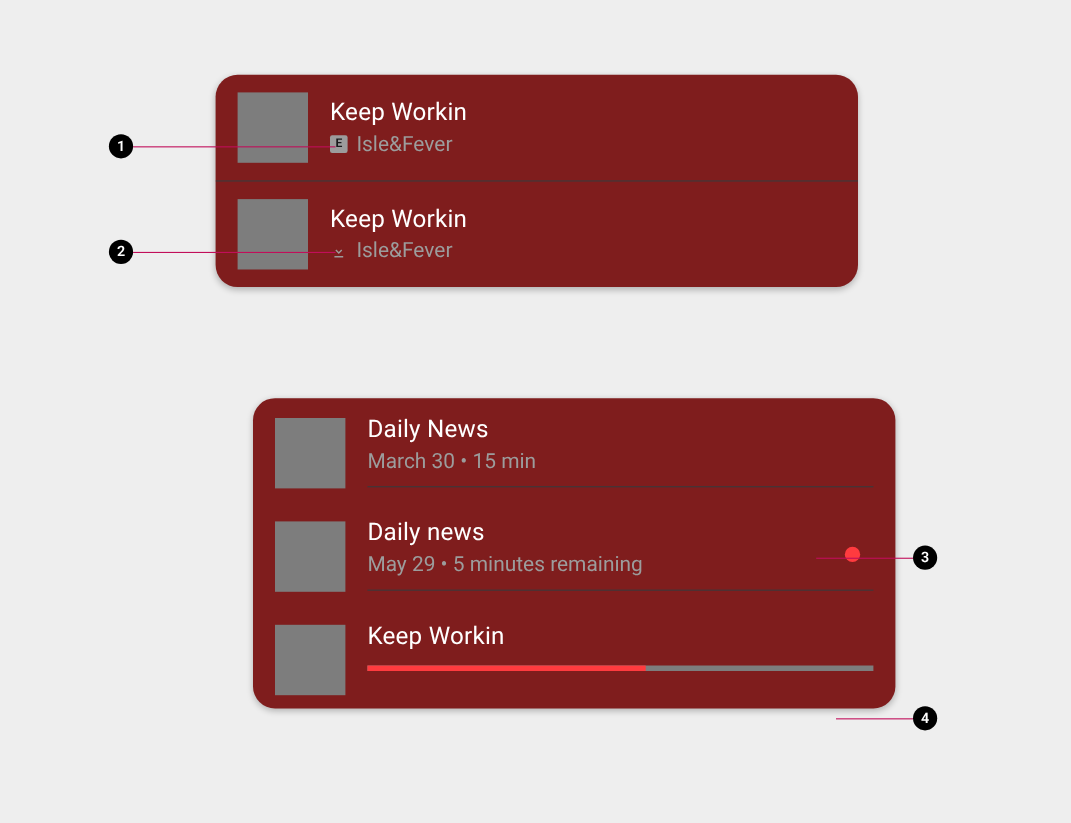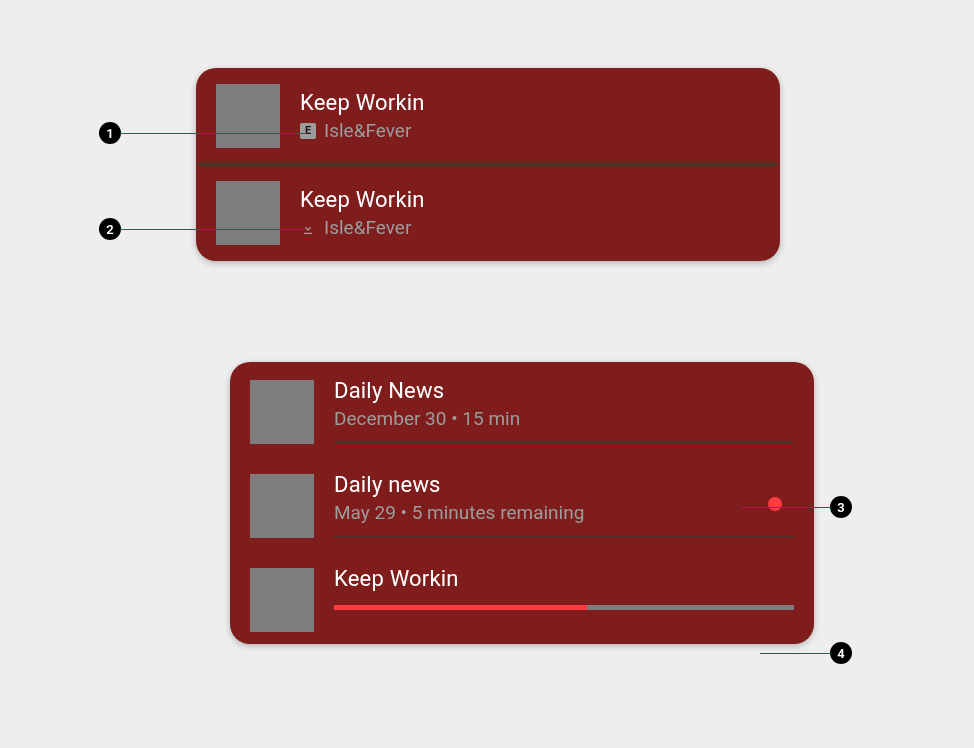--- a/index.html
+++ b/index.html
@@ -170,21 +170,21 @@
       </div>
     </div>
   </div>
 </div>
 
 <div class="card card-episodes">
   <div class="row">
     <div class="thumb"></div>
     <div class="meta">
       <div class="title">Daily News</div>
-      <div class="subtitle">December 30 • 15 min</div>
+      <div class="subtitle">March 30 • 15 min</div>
     </div>
   </div>
   <div class="row">
     <div class="thumb"></div>
     <div class="meta" style="padding-right:40px;">
       <div class="title">Daily news</div>
       <div class="subtitle">May 29 • 5 minutes remaining</div>
       <span class="dot"></span>
     </div>
   </div>

